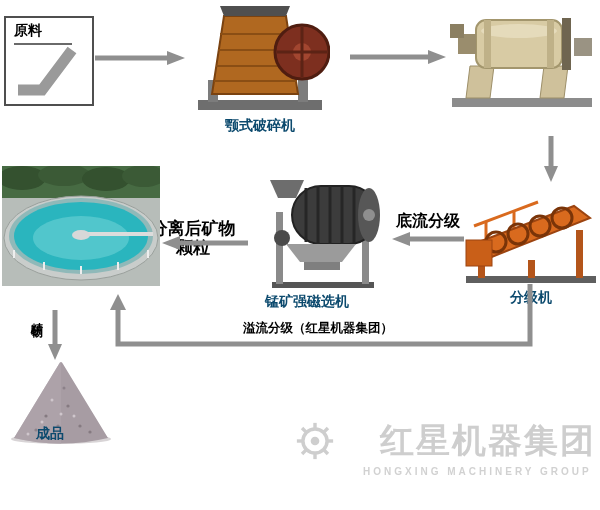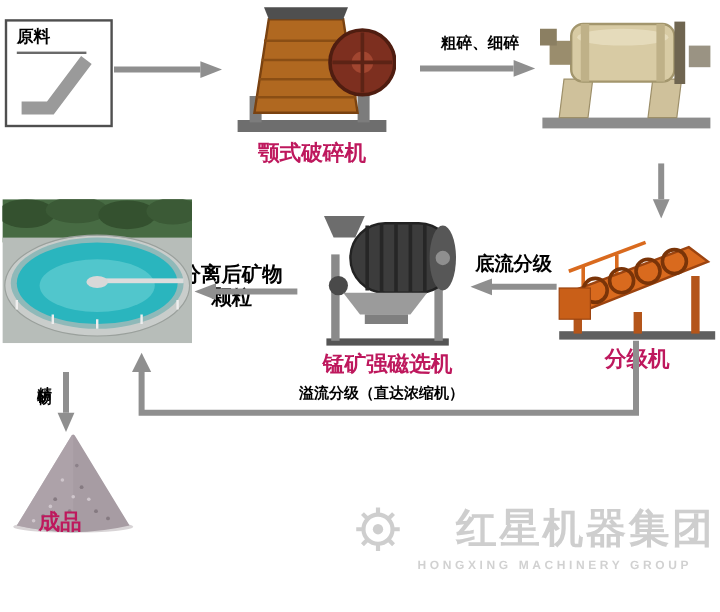--- a/index.html
+++ b/index.html
@@ -1,30 +1,30 @@
 <!DOCTYPE html>
 <html><head>
 <meta charset="utf-8">
 <style>
   html,body{margin:0;padding:0;background:#fff;}
   .canvas{
     position:relative;width:600px;height:510px;background:#ffffff;overflow:hidden;
     font-family:"Liberation Sans","DejaVu Sans",sans-serif;color:#000;border-radius:19px;
   }
   .abs{position:absolute;}
-  .mlabel{position:absolute;text-align:center;font-weight:bold;font-size:18px;color:#be185d;line-height:1.1;}
+  .mlabel{position:absolute;text-align:center;font-weight:bold;font-size:14px;color:#0c4a6e;line-height:1.1;}
   .alabel{position:absolute;text-align:center;font-weight:bold;font-size:16px;color:#000;line-height:1.1;}
   .raw-box{position:absolute;left:4px;top:16px;width:86px;height:86px;border:2px solid #4f4f4f;background:#fff;}
   .raw-label{position:absolute;left:8px;top:4px;font-size:14px;font-weight:bold;}
   .raw-underline{position:absolute;left:8px;top:25px;width:58px;height:2px;background:#6a6a6a;}
   .vtext{position:absolute;writing-mode:vertical-rl;text-orientation:upright;font-size:12px;font-weight:bold;letter-spacing:2px;}
   .watermark{position:absolute;left:296px;top:418px;width:300px;opacity:.9;}
   .wm-row{display:flex;align-items:center;gap:6px;}
   .wm-brand{font-size:34px;font-weight:bold;color:#c9c9c9;letter-spacing:2px;white-space:nowrap;margin-left:40px;}
-  .wm-tag{margin-left:52px;margin-top:2px;font-size:10px;letter-spacing:3px;color:#cdcdcd;font-weight:bold;}
+  .wm-tag{margin-left:67px;margin-top:2px;font-size:10px;letter-spacing:3px;color:#cdcdcd;font-weight:bold;}
   svg{display:block;}
 </style>
 </head>
 <body>
 
 <div class="canvas">
 
   <div class="raw-box">
     <span class="raw-label">原料</span>
     <span class="raw-underline"></span>
@@ -48,21 +48,20 @@
     <line x1="26" y1="64" x2="105" y2="64" stroke="#8a4e14" stroke-width="2"></line>
     <line x1="24" y1="79" x2="107" y2="79" stroke="#8a4e14" stroke-width="2"></line>
     <polygon points="30,4 100,4 96,14 34,14" fill="#4f4f4f"></polygon>
     <circle cx="112" cy="50" r="27" fill="#7d2f1f" stroke="#4f1d10" stroke-width="3"></circle>
     <circle cx="112" cy="50" r="9" fill="#a24630"></circle>
     <line x1="112" y1="25" x2="112" y2="75" stroke="#5c2315" stroke-width="3"></line>
     <line x1="87" y1="50" x2="137" y2="50" stroke="#5c2315" stroke-width="3"></line>
   </svg>
   <div class="mlabel" style="left:190px;top:118px;width:140px">颚式破碎机</div>
 
-  <div class="alabel" style="left:348px;top:29px;width:104px;font-size:13px">粗碎、细碎</div>
   <svg class="abs" style="left:350px;top:48px" width="96" height="18" viewBox="0 0 96 18">
     <line x1="0" y1="9" x2="78" y2="9" stroke="#8f8f8f" stroke-width="5"></line>
     <polygon points="78,2 96,9 78,16" fill="#8f8f8f"></polygon>
   </svg>
 
   <svg class="abs" style="left:448px;top:4px" width="148" height="106" viewBox="0 0 148 106">
     <rect x="4" y="94" width="140" height="9" fill="#8c8c8c"></rect>
     <polygon points="22,62 46,62 42,94 18,94" fill="#cfc19b" stroke="#9d8f69"></polygon>
     <polygon points="96,62 120,62 116,94 92,94" fill="#cfc19b" stroke="#9d8f69"></polygon>
     <rect x="28" y="16" width="86" height="48" rx="10" fill="#d8cba4" stroke="#a3966d" stroke-width="2"></rect>
@@ -113,21 +112,21 @@
     <line x1="78" y1="8" x2="78" y2="66" stroke="#262626" stroke-width="3"></line>
     <line x1="90" y1="8" x2="90" y2="66" stroke="#262626" stroke-width="3"></line>
     <line x1="102" y1="9" x2="102" y2="65" stroke="#262626" stroke-width="3"></line>
     <ellipse cx="117" cy="37" rx="11" ry="27" fill="#575757"></ellipse>
     <circle cx="117" cy="37" r="6" fill="#8f8f8f"></circle>
     <polygon points="18,2 52,2 44,20 26,20" fill="#6d6d6d"></polygon>
     <circle cx="30" cy="60" r="8" fill="#4a4a4a"></circle>
     <polygon points="34,66 104,66 90,84 48,84" fill="#9b9b9b"></polygon>
     <rect x="52" y="84" width="36" height="8" fill="#7f7f7f"></rect>
   </svg>
-  <div class="mlabel" style="left:252px;top:294px;width:142px">锰矿强磁选机</div>
+  <div class="mlabel" style="left:236px;top:294px;width:142px">锰矿强磁选机</div>
 
   <div class="alabel" style="left:146px;top:220px;width:94px;font-size:17px">分离后矿物颗粒</div>
   <svg class="abs" style="left:162px;top:234px" width="86" height="18" viewBox="0 0 86 18">
     <polygon points="18,2 0,9 18,16" fill="#8f8f8f"></polygon>
     <line x1="18" y1="9" x2="86" y2="9" stroke="#8f8f8f" stroke-width="5"></line>
   </svg>
 
   <svg class="abs" style="left:2px;top:166px" width="158" height="120" viewBox="0 0 158 120">
     <rect x="0" y="0" width="158" height="36" fill="#476b43"></rect>
     <ellipse cx="20" cy="12" rx="24" ry="12" fill="#34512f"></ellipse>
@@ -170,21 +169,21 @@
       <circle cx="55" cy="58" r="1.5" fill="#cfc6cc"></circle>
     <circle cx="84" cy="76" r="1.6" fill="#857a81"></circle>
       <circle cx="22" cy="78" r="1.5" fill="#cfc6cc"></circle>
   </svg>
   <div class="mlabel" style="left:20px;top:426px;width:60px">成品</div>
 
   <svg class="abs" style="left:106px;top:282px" width="436" height="72" viewBox="0 0 436 72">
     <polyline points="424,2 424,62 12,62 12,26" fill="none" stroke="#8f8f8f" stroke-width="5"></polyline>
     <polygon points="4,28 12,12 20,28" fill="#8f8f8f"></polygon>
   </svg>
-  <div class="alabel" style="left:226px;top:322px;width:184px;font-size:12.5px">溢流分级（直达浓缩机）</div>
+  <div class="alabel" style="left:226px;top:322px;width:184px;font-size:12.5px">溢流分级（红星机器集团）</div>
 
   <div class="watermark">
     <div class="wm-row">
       <svg width="44" height="44" viewBox="0 0 44 44">
         <circle cx="22" cy="22" r="14" fill="none" stroke="#c9c9c9" stroke-width="4"></circle>
         <circle cx="22" cy="22" r="5" fill="#c9c9c9"></circle>
         <g stroke="#c9c9c9" stroke-width="4">
           <line x1="22" y1="1" x2="22" y2="8"></line>
             <line x1="22" y1="36" x2="22" y2="43"></line>
           <line x1="1" y1="22" x2="8" y2="22"></line>

